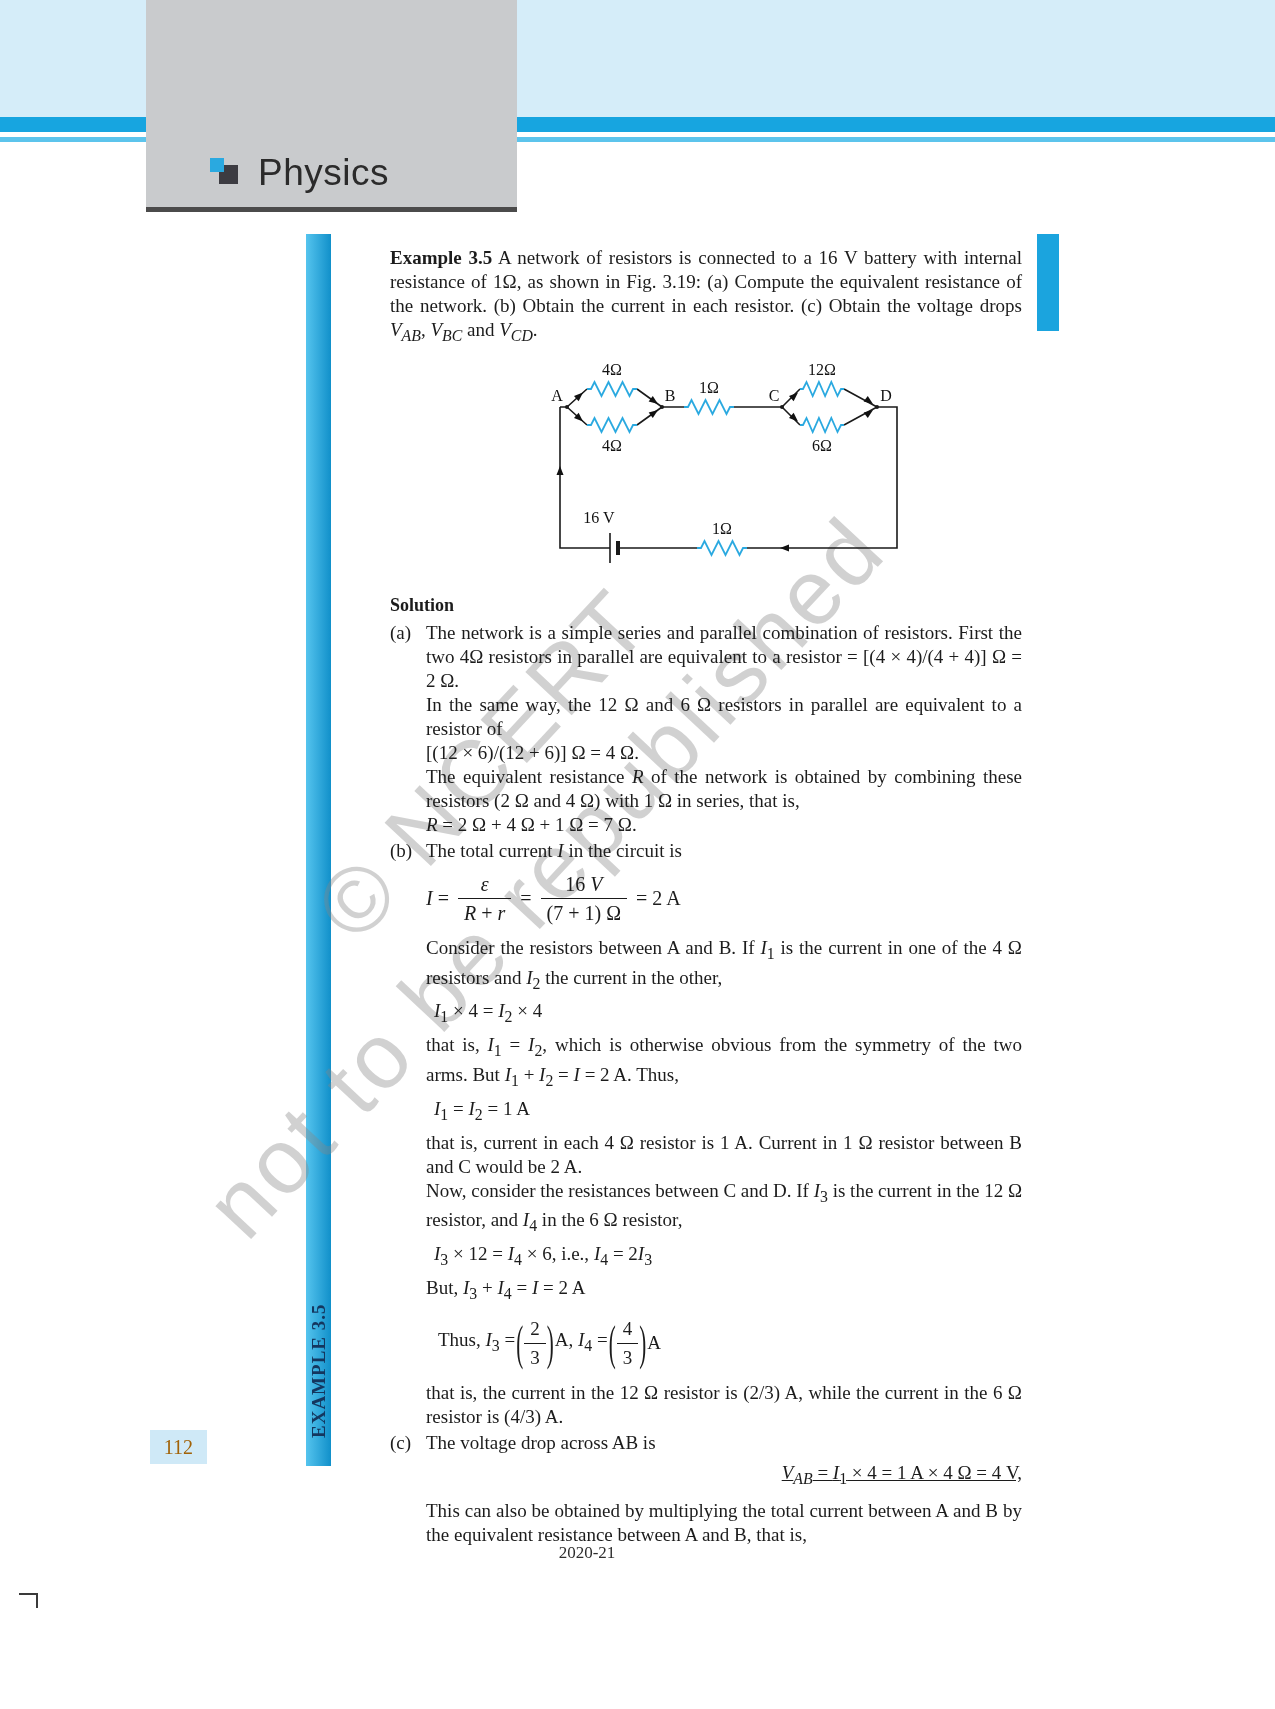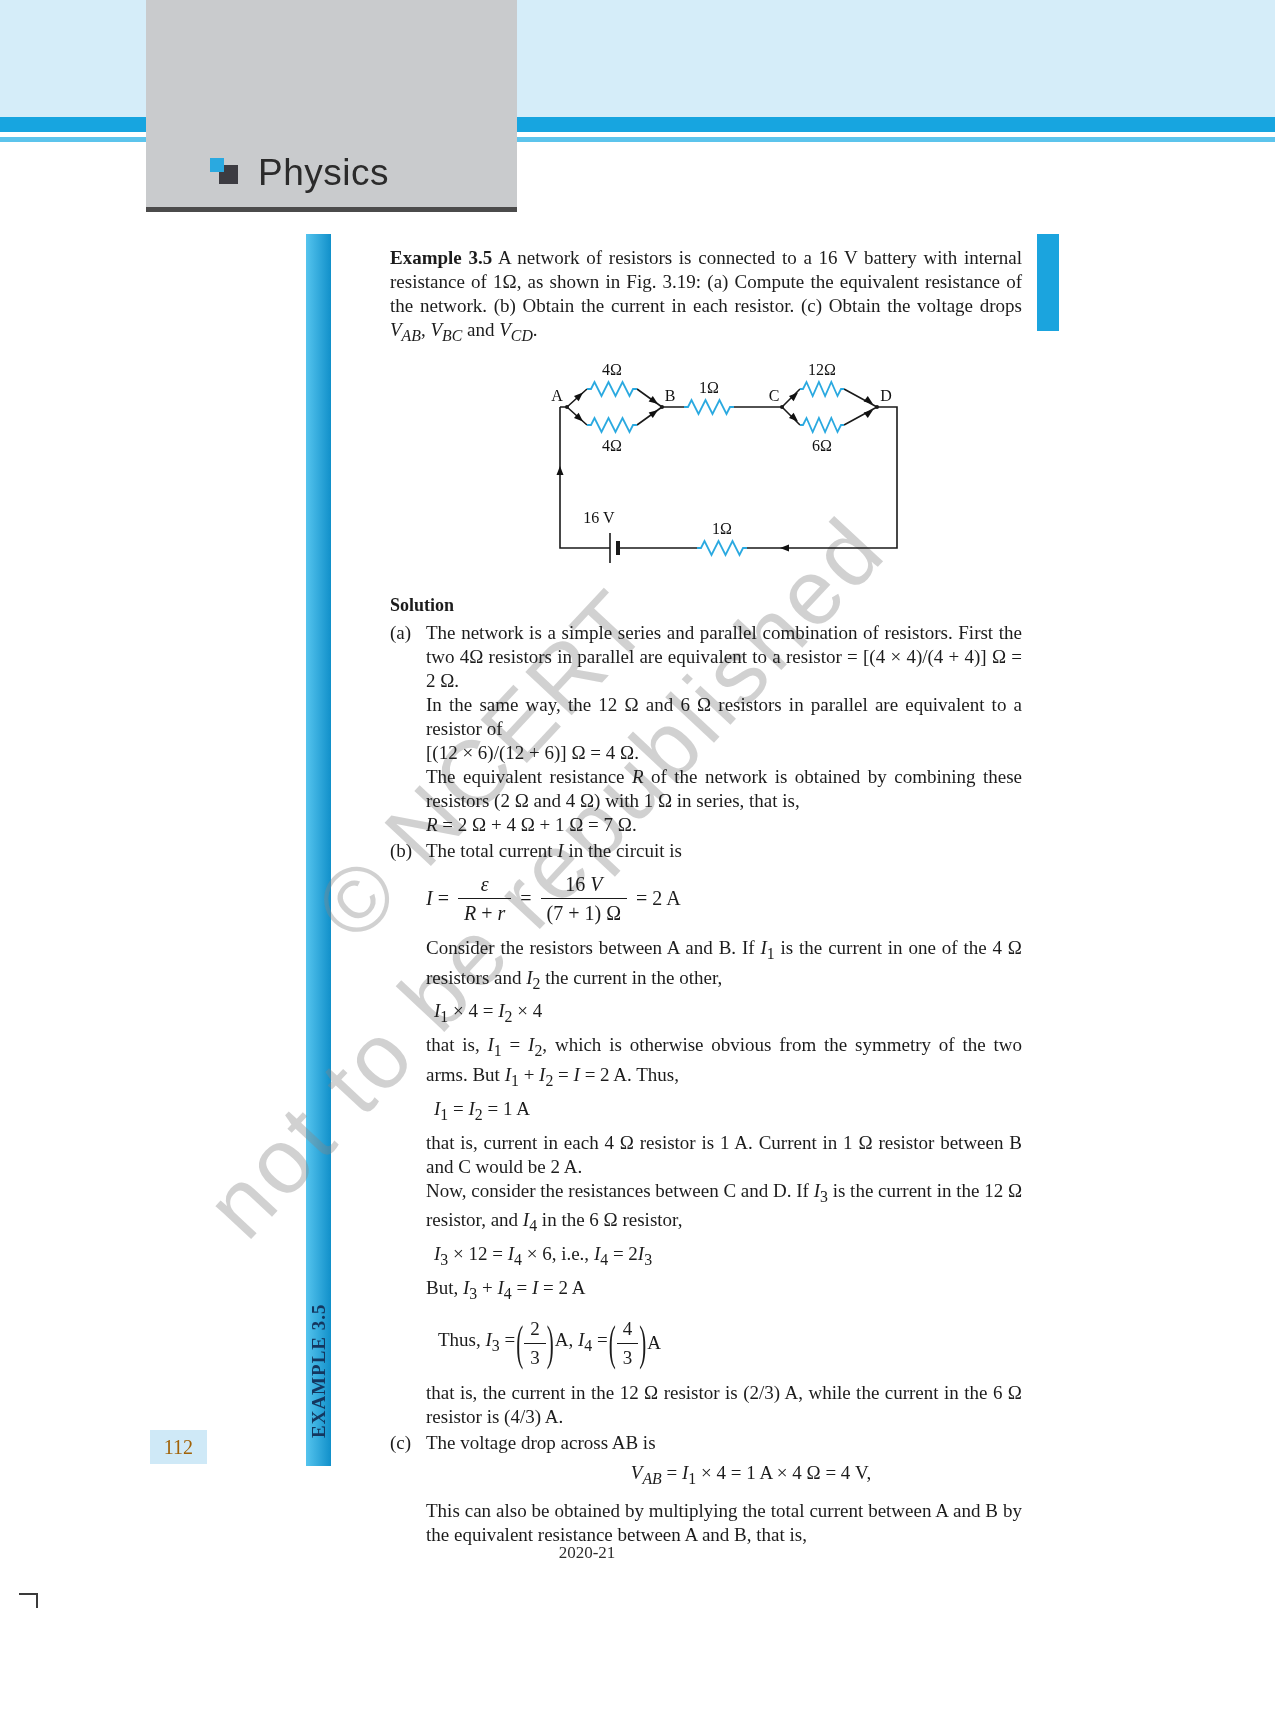--- a/index.html
+++ b/index.html
@@ -53,21 +53,21 @@
   .sp{margin:4px 8px !important;}
 
   .equation{display:flex;align-items:center;gap:9px;margin:10px 0 12px;font-size:20px;text-align:left;}
   .frac{display:inline-block;vertical-align:middle;text-align:center;line-height:22px;}
   .frac .top{display:block;padding:0 6px 3px;}
   .frac .bot{display:block;padding:3px 6px 0;border-top:1.5px solid #1a1a1a;}
 
   .thus-line{display:flex;align-items:center;margin:12px 12px;text-align:left;}
   .bigparen{display:inline-block;transform:scaleY(2.35);font-size:21px;font-weight:400;margin:0 1px;}
 
-  .c-eq{margin:6px 0 8px 54px !important;text-align:center;}
+  .c-eq{margin:6px 0 8px 54px !important;text-align:right;text-decoration:underline;}
 
   
   .page-num{position:absolute;left:150px;top:1430px;width:57px;height:34px;background:#cfe9f7;
             display:flex;align-items:center;justify-content:center;font-size:20px;color:#a16207;}
   .footer{position:absolute;left:387px;top:1543px;width:400px;text-align:center;font-size:17px;color:#2e2e2e;}
 
   .crop-tl{position:absolute;left:19px;top:3px;width:17px;height:13px;
            border-bottom:2px solid #3a3a3a;border-right:2px solid #3a3a3a;}
   .crop-bl{position:absolute;left:19px;top:1593px;width:17px;height:13px;
            border-top:2px solid #3a3a3a;border-right:2px solid #3a3a3a;}

